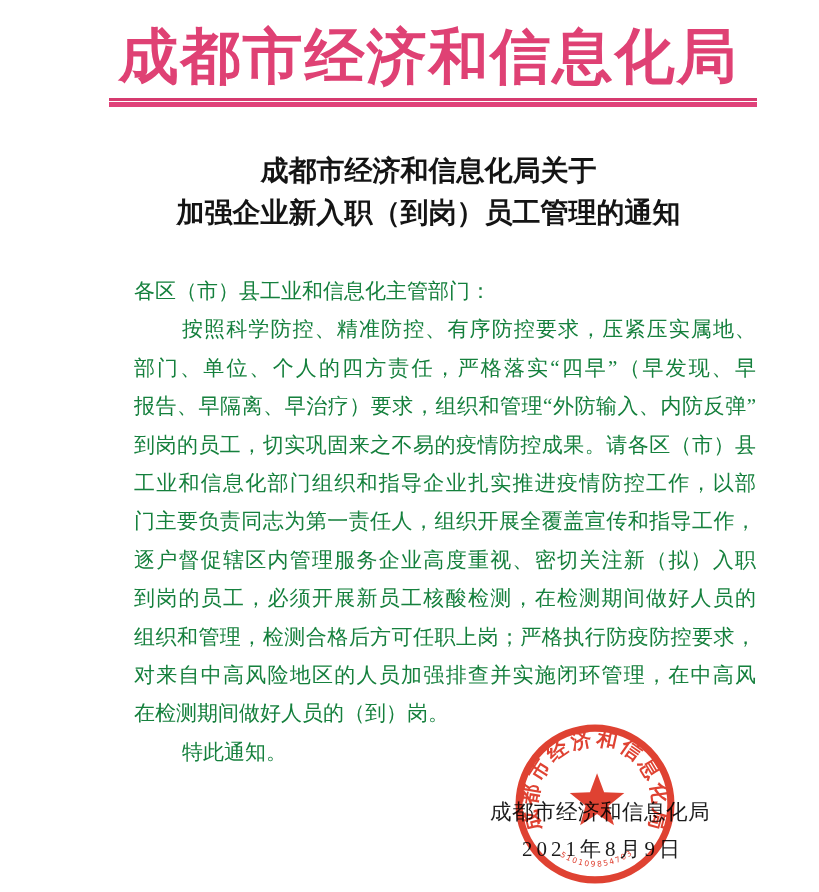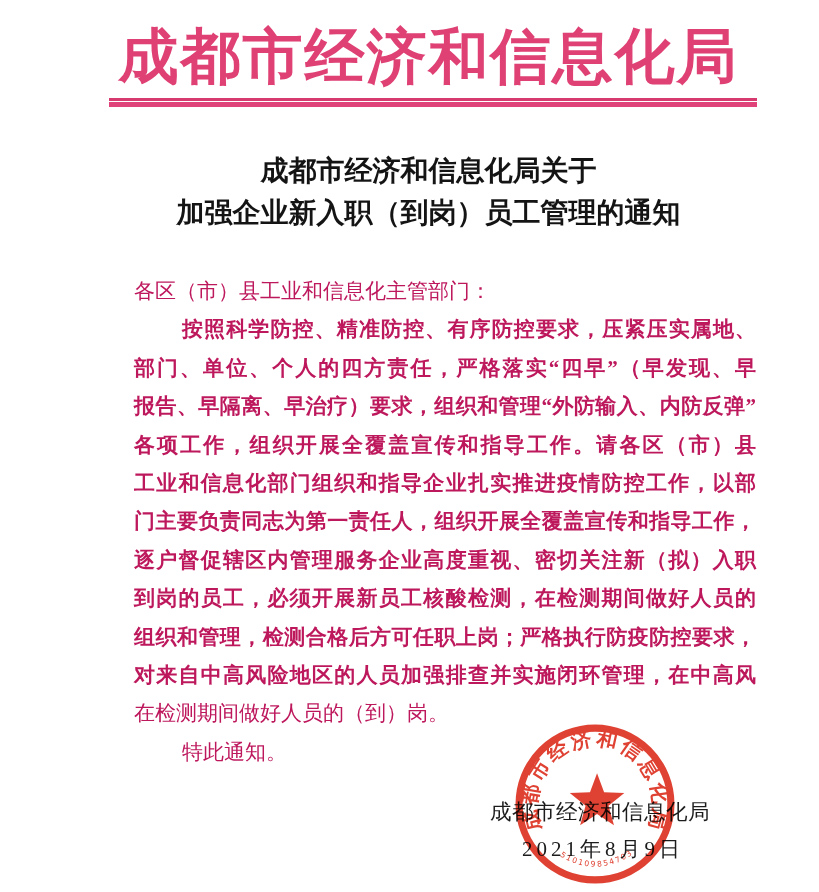--- a/index.html
+++ b/index.html
@@ -45,23 +45,23 @@
     color: #141414;
     font-family: "DejaVu Serif", "Liberation Serif", serif;
   }
   
   .body-text {
     position: absolute;
     top: 272px; left: 115px;
     width: 622px;
     font-size: 21px;
     line-height: 38.4px;
-    color: #be185d;
+    color: #15803d;
   }
-  .body-text .jline { text-align: justify; text-align-last: justify; font-weight: bold; }
+  .body-text .jline { text-align: justify; text-align-last: justify; }
   .body-text .indent { text-indent: 48px; }
   
   .sig-org {
     position: absolute;
     top: 797px; left: 471px;
     font-size: 21.5px;
     color: #1c1c1c;
     letter-spacing: 0.5px;
   }
   .sig-date {
@@ -102,21 +102,21 @@
   <div class="doc-title">
     <div>成都市经济和信息化局关于</div>
     <div>加强企业新入职（到岗）员工管理的通知</div>
   </div>
 
   <div class="body-text">
     <div>各区（市）县工业和信息化主管部门：</div>
     <div class="jline indent">按照科学防控、精准防控、有序防控要求，压紧压实属地、</div>
     <div class="jline">部门、单位、个人的四方责任，严格落实“四早”（早发现、早</div>
     <div class="jline">报告、早隔离、早治疗）要求，组织和管理“外防输入、内防反弹”</div>
-    <div class="jline">各项工作，组织开展全覆盖宣传和指导工作。请各区（市）县</div>
+    <div class="jline">到岗的员工，切实巩固来之不易的疫情防控成果。请各区（市）县</div>
     <div class="jline">工业和信息化部门组织和指导企业扎实推进疫情防控工作，以部</div>
     <div class="jline">门主要负责同志为第一责任人，组织开展全覆盖宣传和指导工作，</div>
     <div class="jline">逐户督促辖区内管理服务企业高度重视、密切关注新（拟）入职</div>
     <div class="jline">到岗的员工，必须开展新员工核酸检测，在检测期间做好人员的</div>
     <div class="jline">组织和管理，检测合格后方可任职上岗；严格执行防疫防控要求，</div>
     <div class="jline">对来自中高风险地区的人员加强排查并实施闭环管理，在中高风</div>
     <div>在检测期间做好人员的（到）岗。</div>
     <div class="indent">特此通知。</div>
   </div>
 

